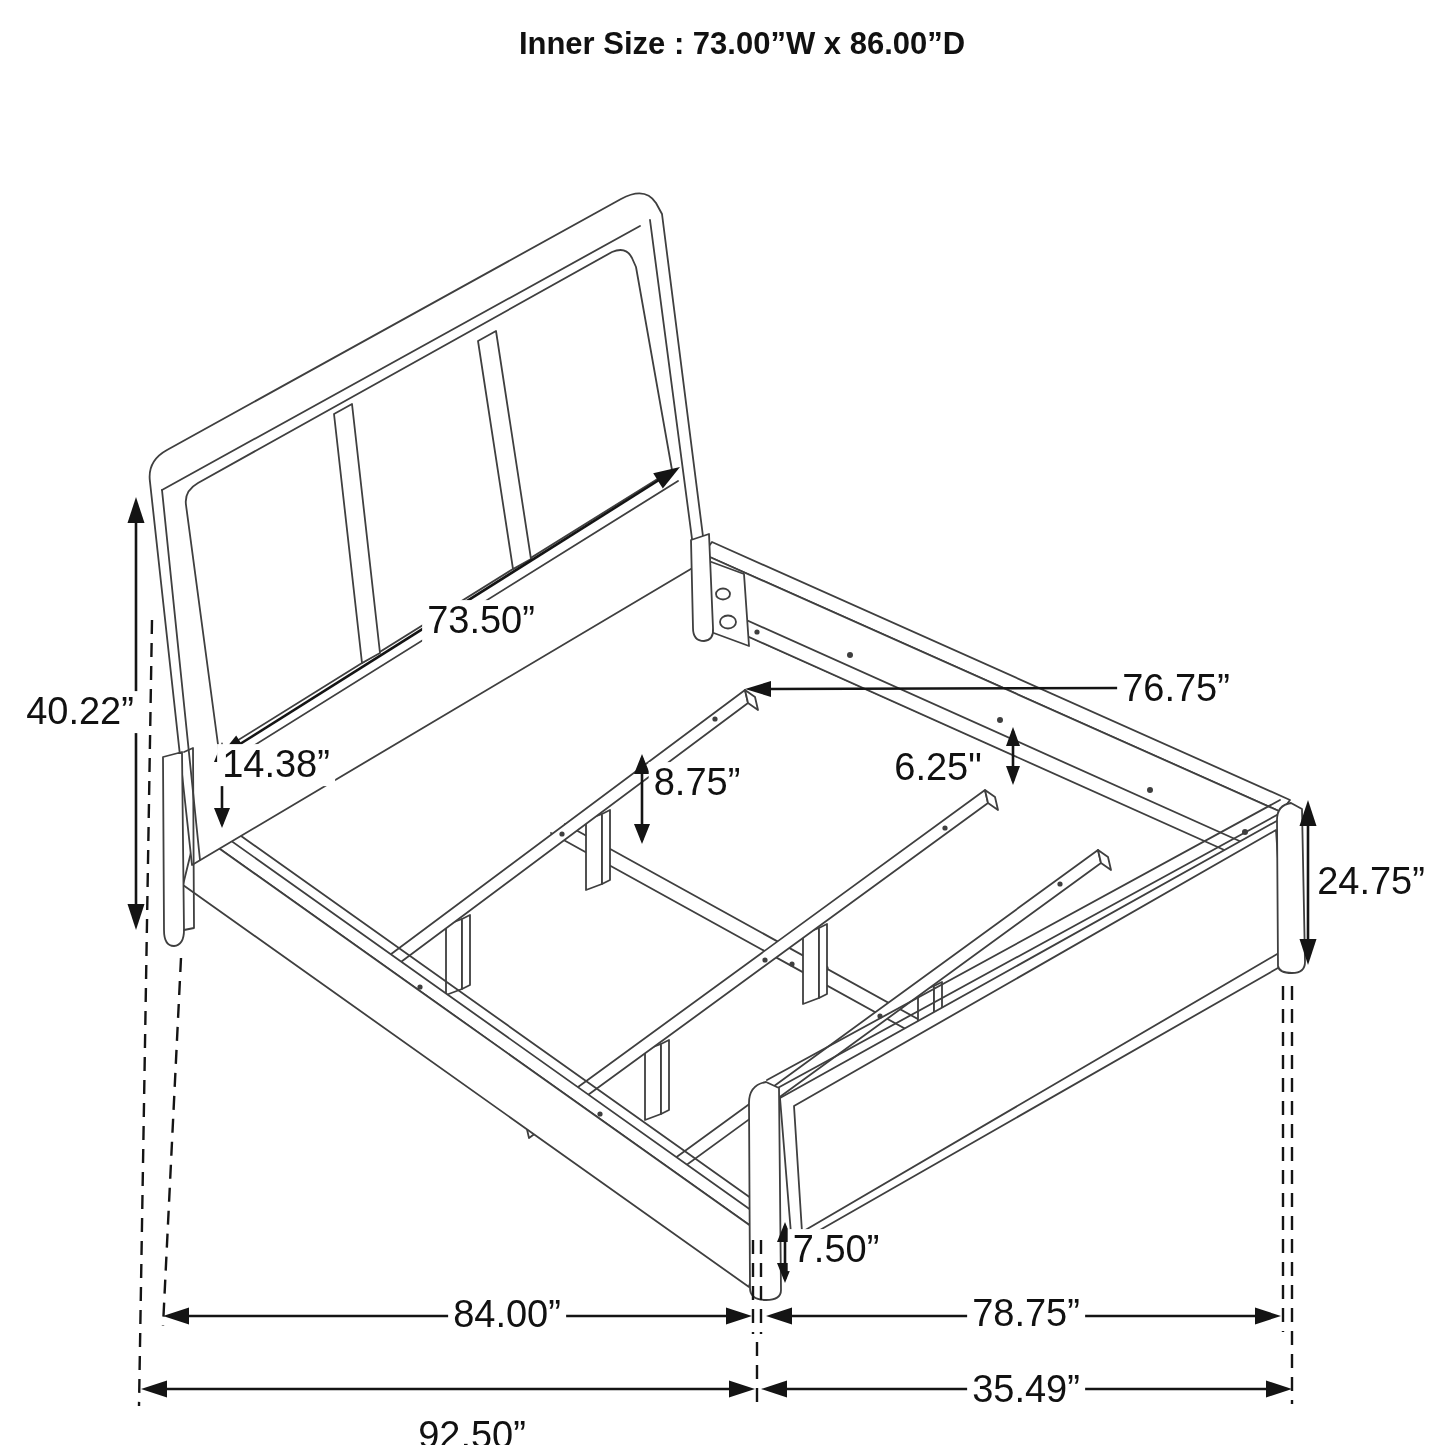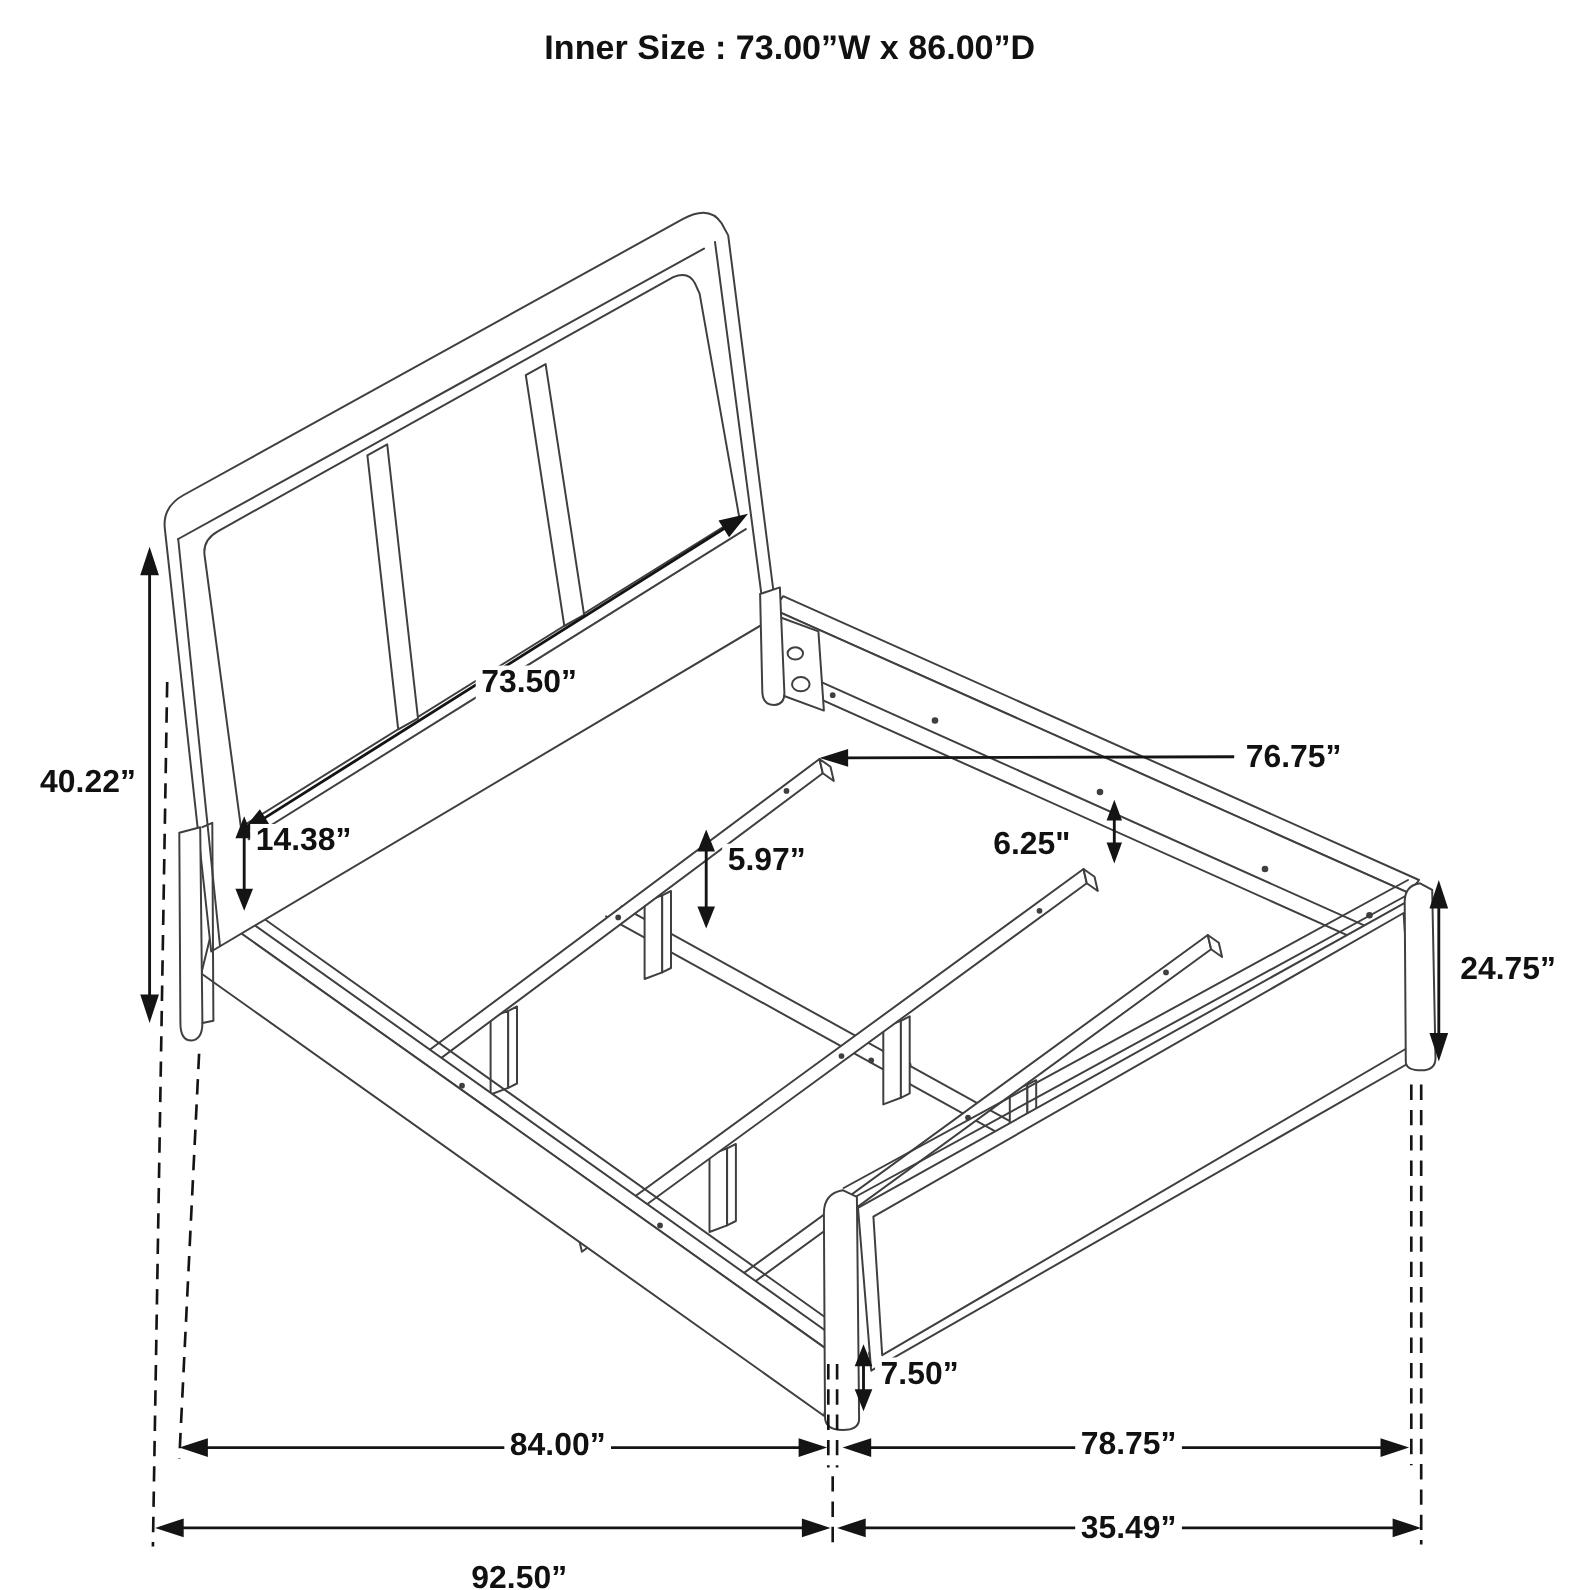--- a/index.html
+++ b/index.html
@@ -3,21 +3,21 @@
 <meta charset="utf-8">
 <style>
   html,body{margin:0;padding:0;background:#ffffff;}
   .stage{
     position:relative;width:1445px;height:1445px;background:#ffffff;
     font-family:"Liberation Sans",sans-serif;overflow:hidden;
   }
   .stage svg{position:absolute;left:0;top:0;}
   .dim-label{
     position:absolute;transform:translate(-50%,-50%);
-    font-weight:700;font-size:29px;line-height:1.1;color:#111;
+    font-weight:400;font-size:38px;line-height:1.1;color:#111;
     background:#ffffff;padding:0 5px;white-space:nowrap;
   }
   .title-label{
     position:absolute;transform:translate(-50%,-50%);
     font-weight:700;font-size:31px;color:#111;background:#fff;
     white-space:nowrap;
   }
 </style>
 </head>
 <body>
@@ -193,29 +193,29 @@
       </g>
 
       <g>
         <line x1="778" y1="1389" x2="1275" y2="1389"></line>
         <polygon points="761,1389 787,1380.5 787,1397.5" fill="#141414" stroke="none"></polygon>
         <polygon points="1292,1389 1266,1380.5 1266,1397.5" fill="#141414" stroke="none"></polygon>
       </g>
     </g>
   </svg>
 
-  <div class="title-label" style="left:718px;top:44px;">Inner Size : 73.00”W x 86.00”D</div>
+  <div class="title-label" style="left:742px;top:44px;">Inner Size : 73.00”W x 86.00”D</div>
 
   <div class="dim-label" style="left:481px;top:621px;">73.50”</div>
 
   <div class="dim-label" style="left:80px;top:712px;">40.22”</div>
 
   <div class="dim-label" style="left:276px;top:765px;">14.38”</div>
 
-  <div class="dim-label" style="left:697px;top:783px;">5.97”</div>
+  <div class="dim-label" style="left:697px;top:783px;">8.75”</div>
 
   <div class="dim-label" style="left:938px;top:768px;">6.25"</div>
 
   <div class="dim-label" style="left:1176px;top:689px;">76.75”</div>
 
   <div class="dim-label" style="left:1371px;top:882px;">24.75”</div>
 
   <div class="dim-label" style="left:836px;top:1250px;">7.50”</div>
 
   <div class="dim-label" style="left:475px;top:1315px;margin-left:32px;">84.00”</div>

